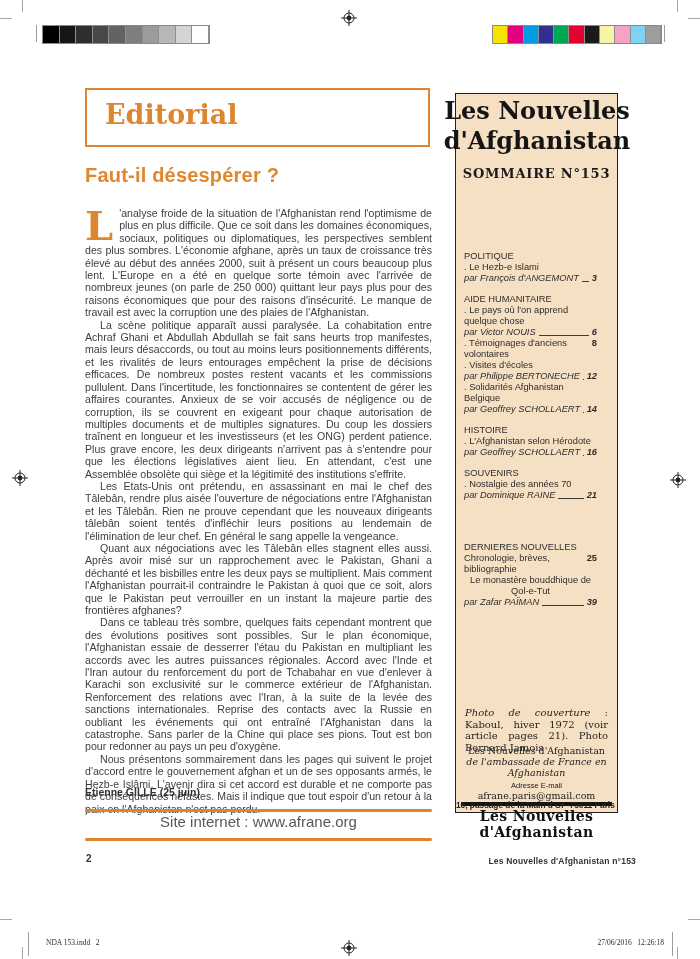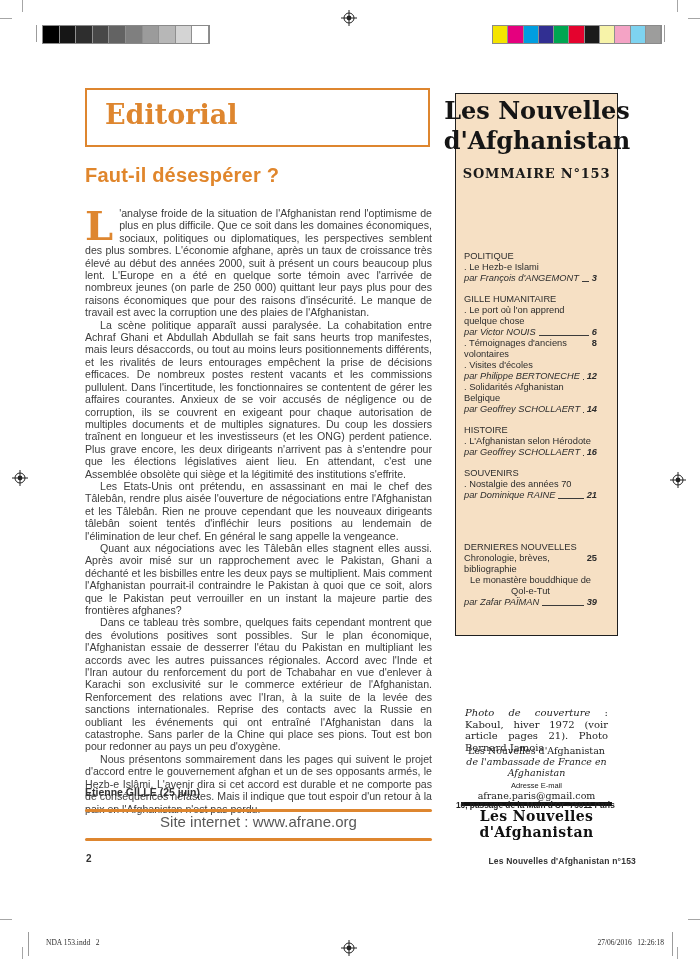--- a/index.html
+++ b/index.html
@@ -29,21 +29,21 @@
   .dropcap{float:left;font:bold 40px/32px "DejaVu Serif",serif;color:#DE862F;margin:3px 6px 0 0;}
   #signature{position:absolute;left:85px;top:786px;font:bold 10.5px "Liberation Sans",sans-serif;color:#333;}
   .orange-rule{position:absolute;left:85px;width:347px;height:3px;background:#DE862F;border-radius:2px;}
   #website{position:absolute;left:85px;top:813px;width:347px;text-align:center;
            font-size:15px;color:#585858;}
   #page-number{position:absolute;left:86px;top:853px;font:bold 10px "Liberation Sans",sans-serif;color:#333;}
   #footer-right{position:absolute;left:420px;top:856px;width:216px;text-align:right;
                 font:bold 8.5px "Liberation Sans",sans-serif;color:#333;letter-spacing:.2px;}
 
   
-  #sommaire-box{position:absolute;left:455px;top:93px;width:163px;height:543px;
+  #sommaire-box{position:absolute;left:455px;top:93px;width:163px;height:720px;
                 background:#F6E0C4;border:1.5px solid #1f1f1f;box-sizing:border-box;}
   #magazine-title{position:absolute;left:437px;top:96px;width:200px;text-align:center;
                   font:bold 24px/30px "DejaVu Serif",serif;color:#151515;white-space:nowrap;z-index:2;}
   #sommaire-heading{position:absolute;left:0;top:72px;width:100%;text-align:center;
                     font:bold 13px "DejaVu Serif",serif;color:#1a1a1a;letter-spacing:.8px;}
   #toc{position:absolute;left:8px;right:20px;top:157px;font-size:9.3px;line-height:11px;color:#2d2d2d;}
   .trow{display:flex;}
   .trow .lead{flex:1;border-bottom:1px solid #3b3b3b;margin:0 3px 2.5px 3px;align-self:flex-end;}
   .trow .num{font-weight:bold;}
   .par{font-style:italic;}
@@ -157,22 +157,22 @@
     <div id="sommaire-heading">SOMMAIRE N°153</div>
 
     <div id="toc">
       <div class="trow">POLITIQUE</div>
       <div class="trow">. Le Hezb-e Islami</div>
       <div class="trow par">
         <span>par François d'ANGEMONT</span>
         <span class="lead"></span>
         <span class="num">3</span>
       </div>
-      <div class="trow mt10">GILLE HUMANITAIRE</div>
-      <div class="trow">. Le port où l'on apprend quelque chose</div>
+      <div class="trow mt10">AIDE HUMANITAIRE</div>
+      <div class="trow">. Le pays où l'on apprend quelque chose</div>
       <div class="trow par">
         <span>par Victor NOUIS</span>
         <span class="lead"></span>
         <span class="num">6</span>
       </div>
       <div class="trow">
         <span>. Témoignages d'anciens volontaires</span>
         <span class="lead"></span>
         <span class="num">8</span>
       </div>

